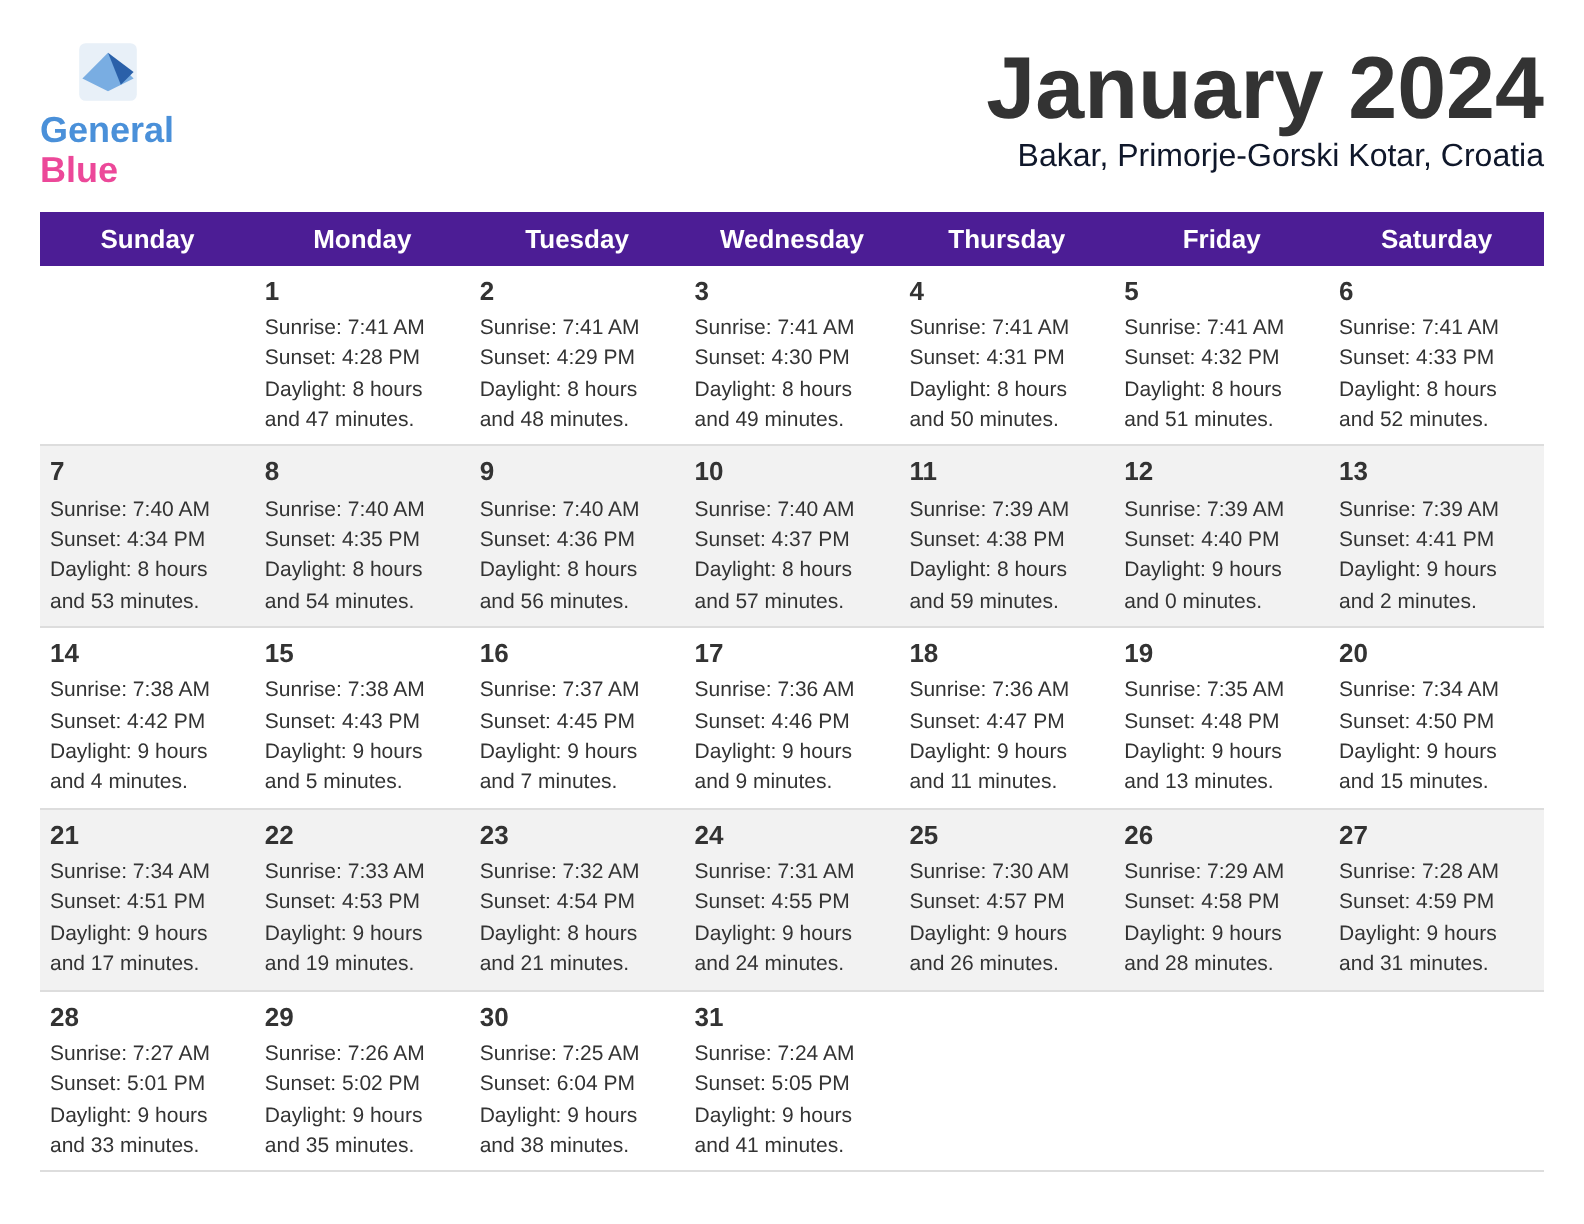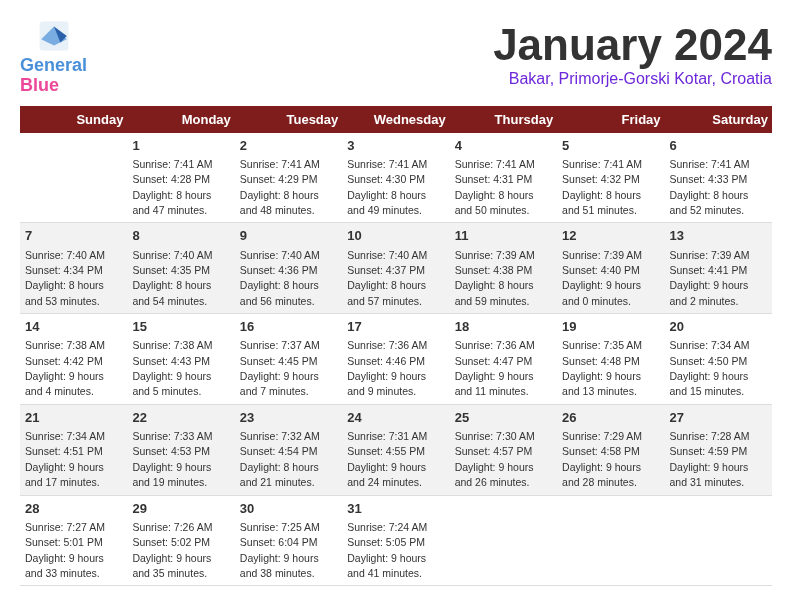--- a/index.html
+++ b/index.html
@@ -38,32 +38,32 @@
     .title-block {
       text-align: right;
     }
     .month-title {
       font-size: 44px;
       font-weight: bold;
       color: #333;
     }
     .location-title {
       font-size: 16px;
-      color: #6d28d9;
+      color: #0f172a;
     }
     table {
       width: 100%;
       border-collapse: collapse;
       font-size: 11px;
     }
     thead th {
-      background-color: #7f1d1d;
+      background-color: #4c1d95;
       color: #fff;
       padding: 6px 4px;
-      text-align: right;
+      text-align: center;
       font-size: 13px;
       font-weight: bold;
     }
     tbody tr {
       border-bottom: 1px solid #ddd;
     }
     tbody td {
       vertical-align: top;
       padding: 4px 5px;
       min-width: 100px;

